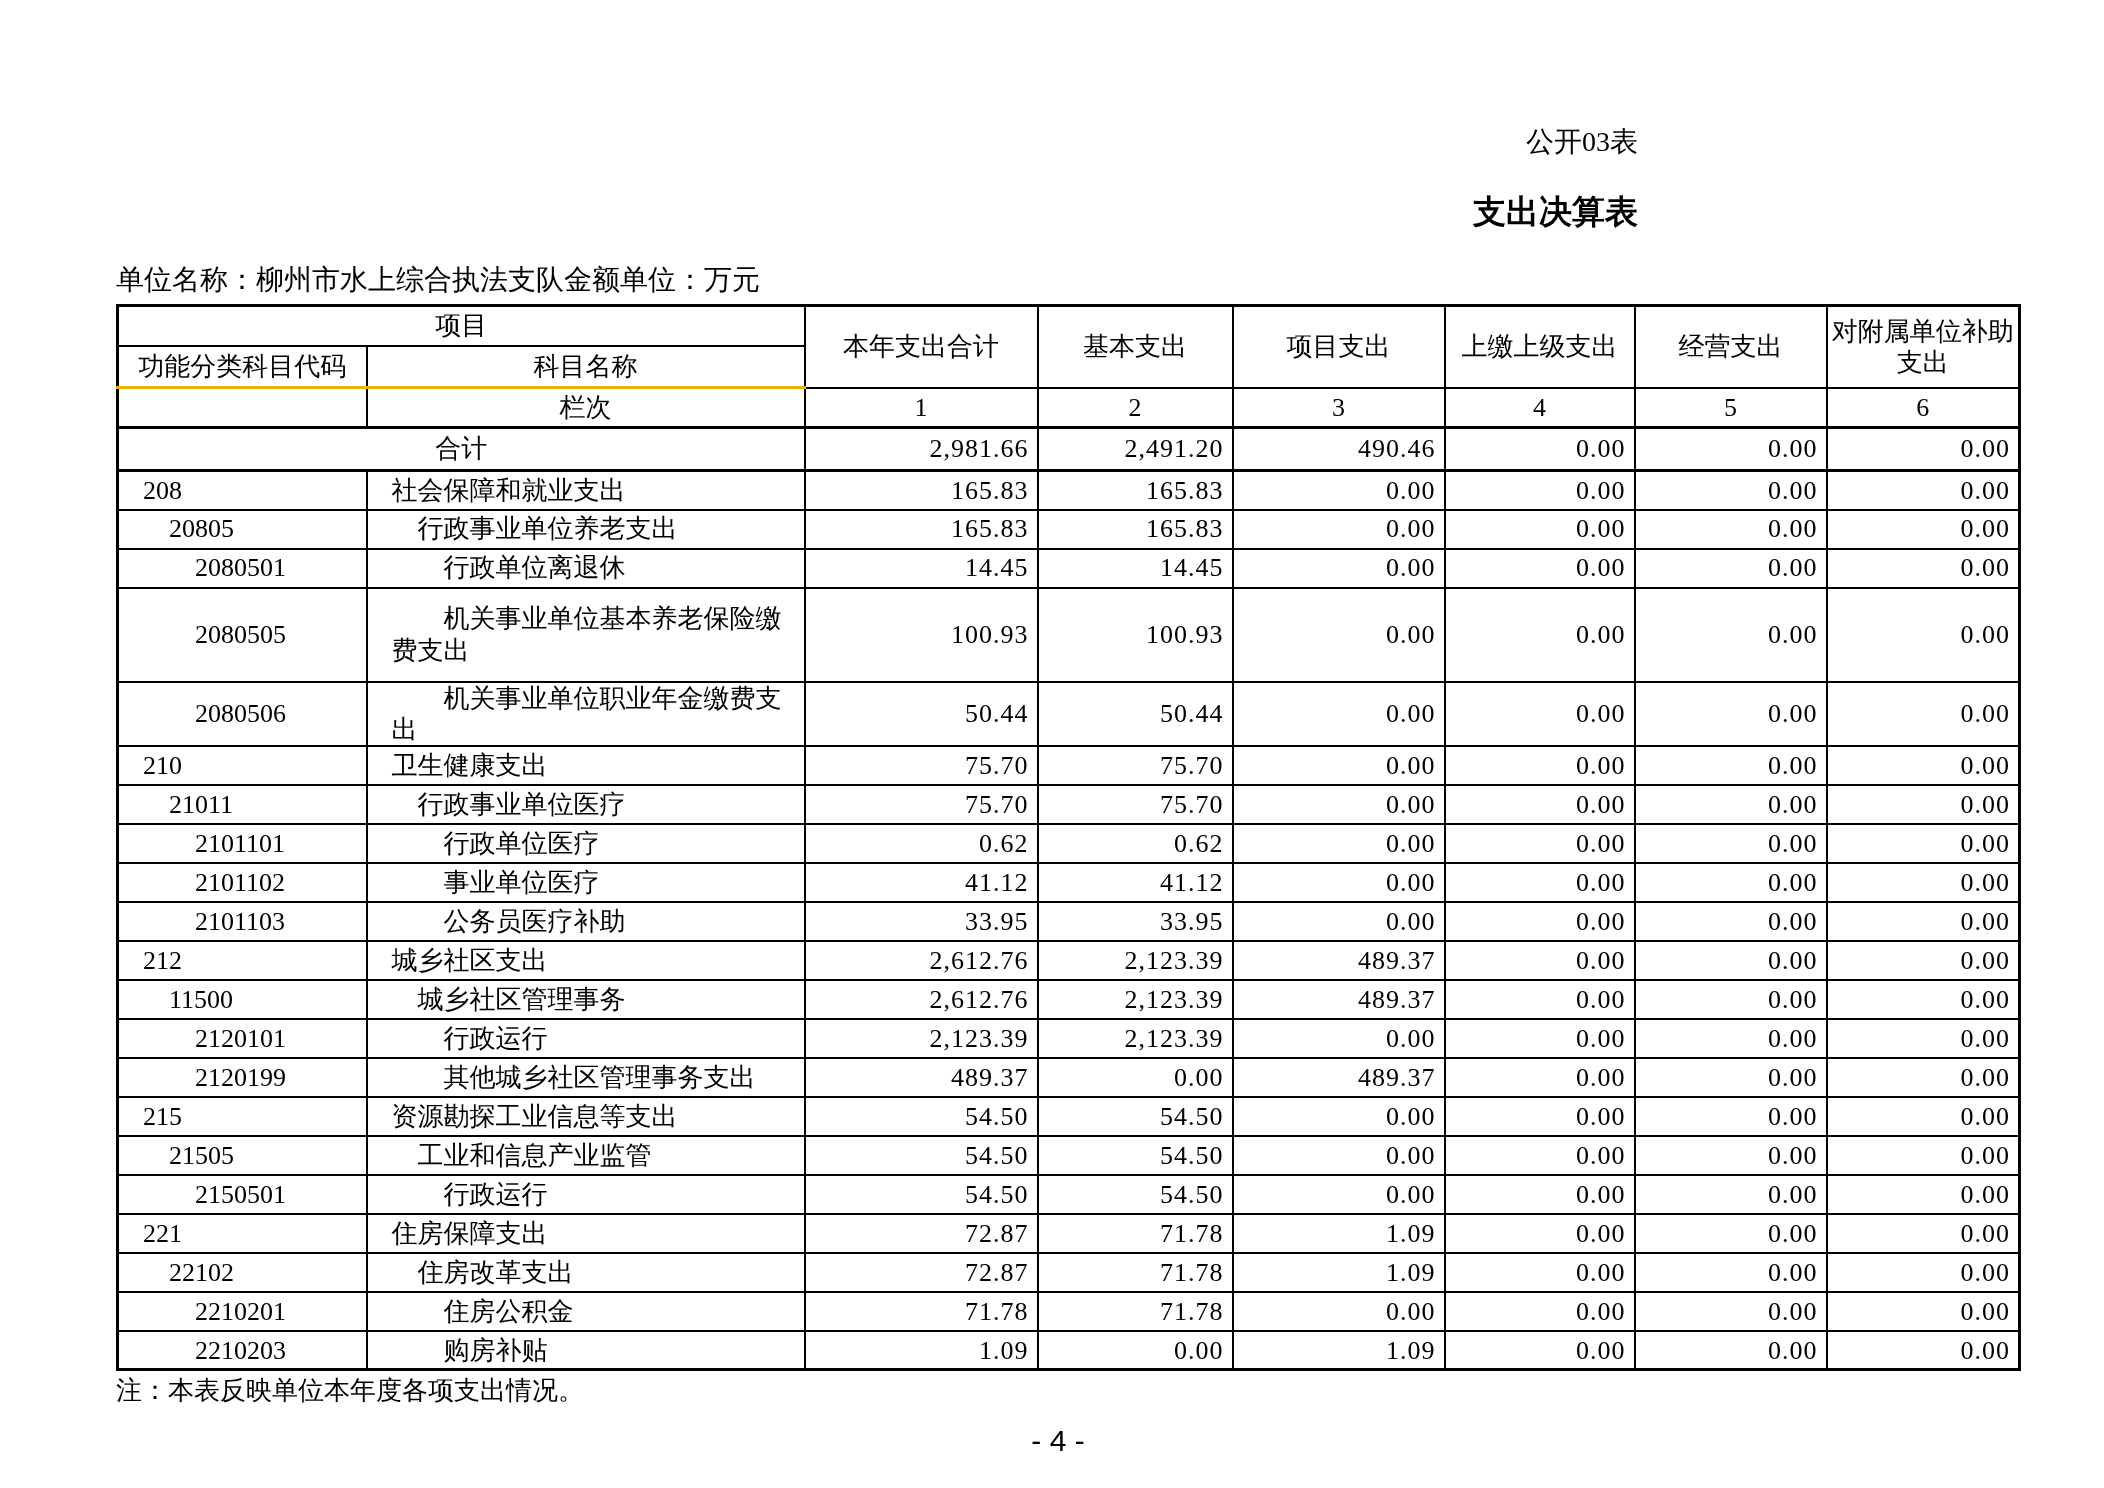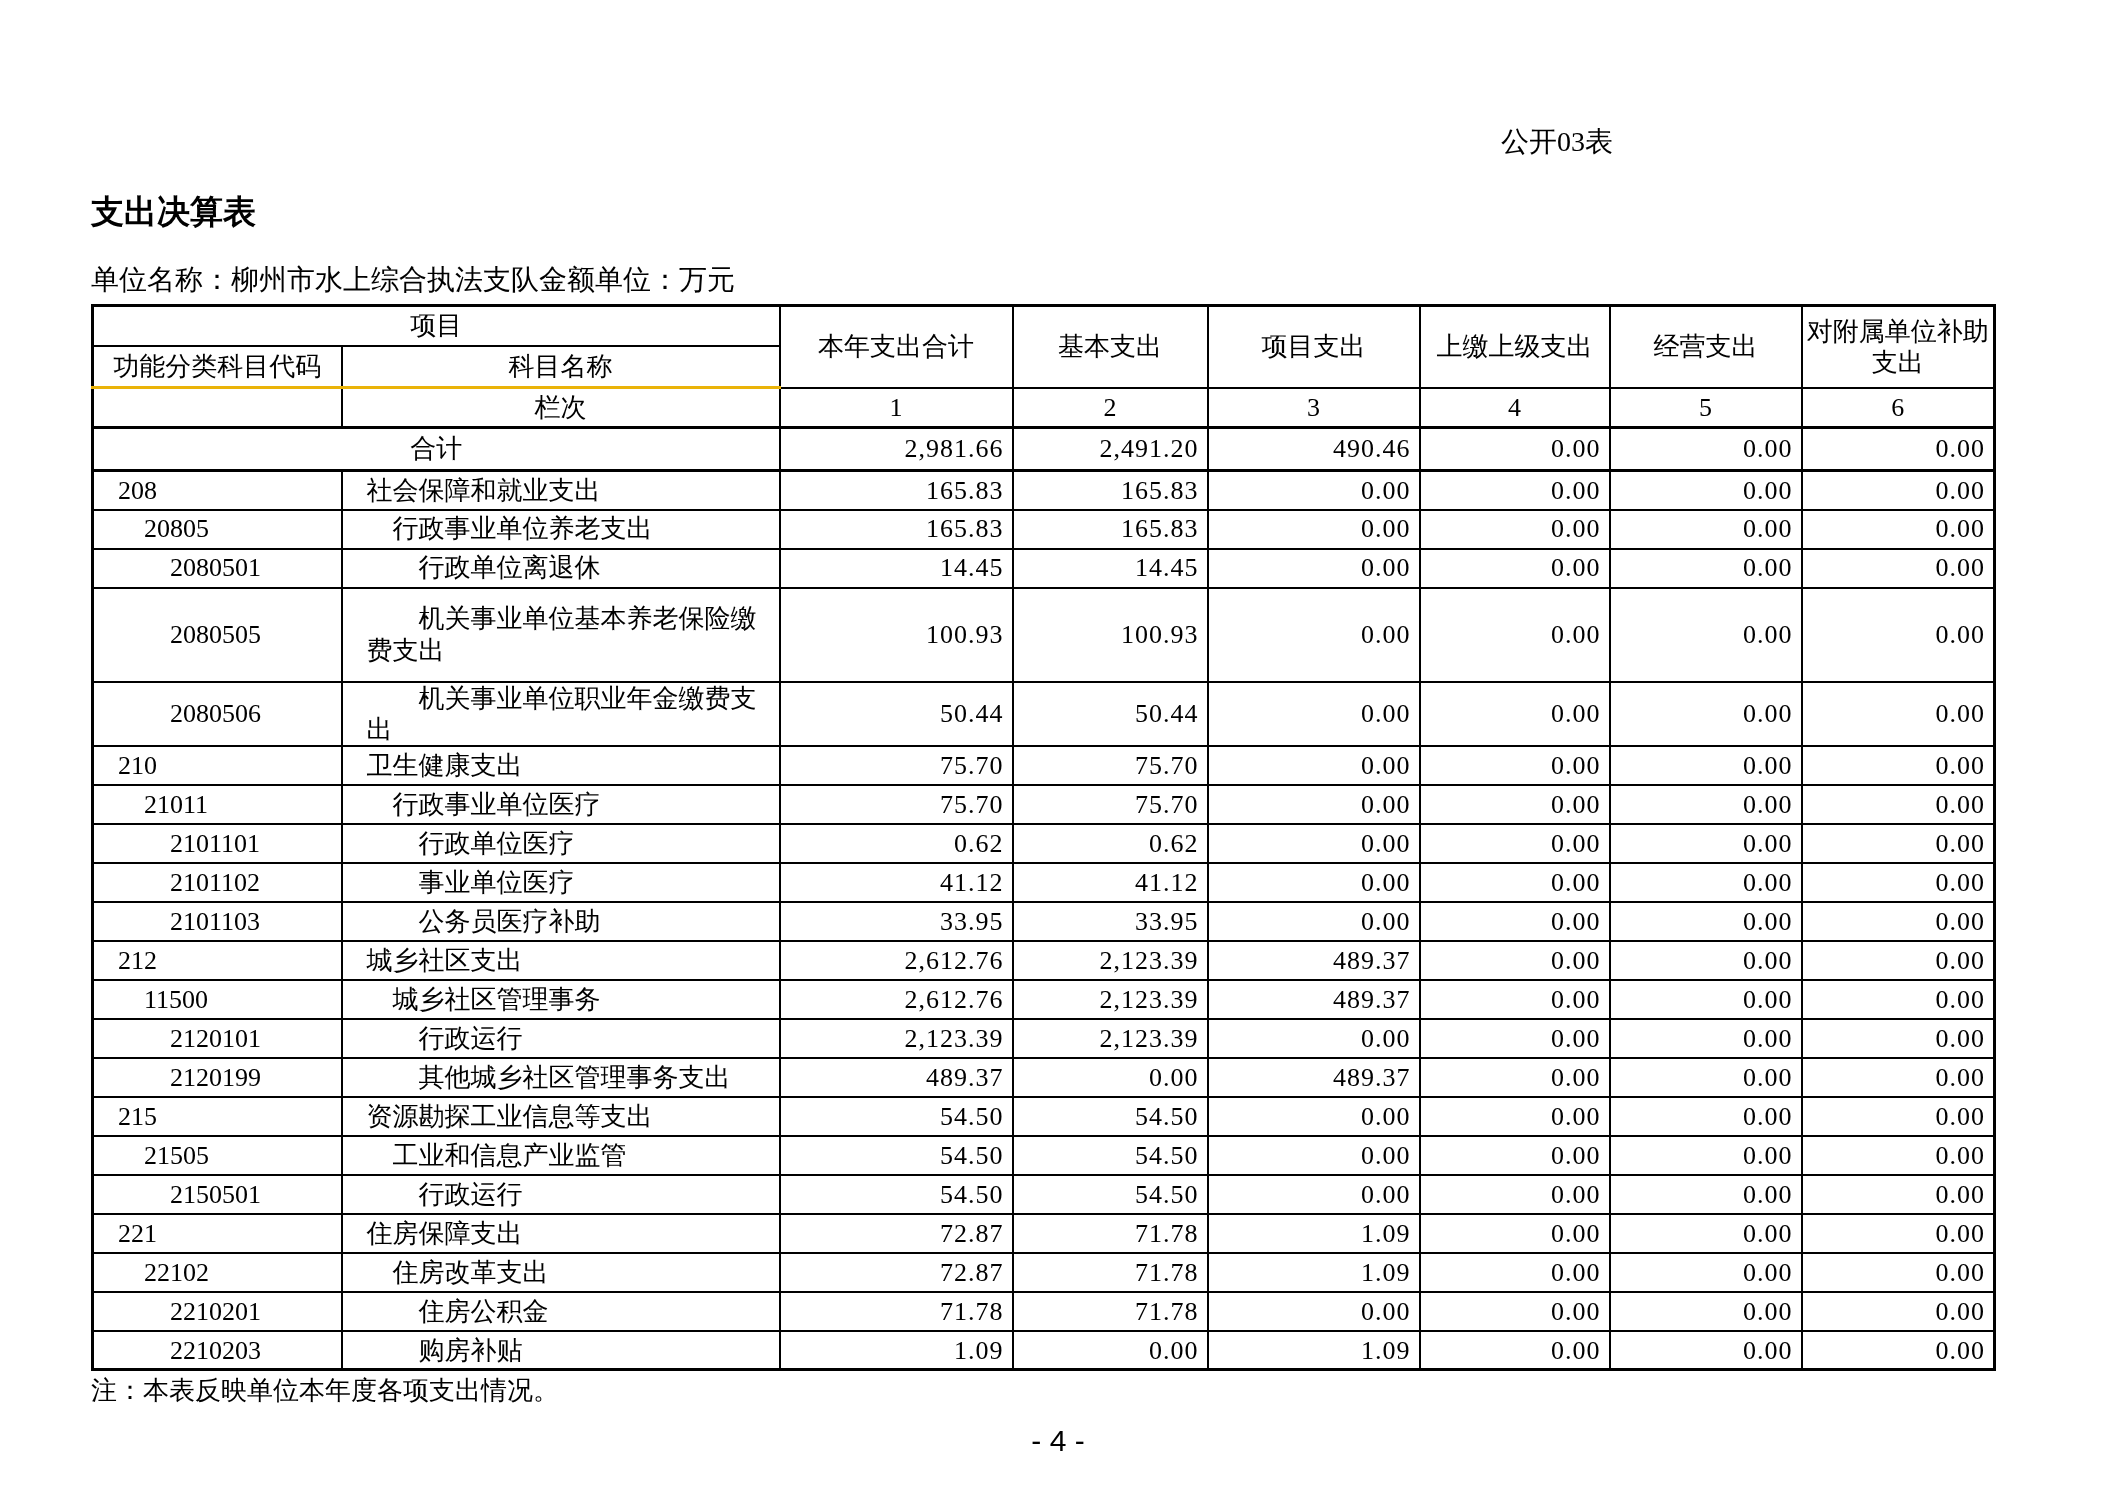--- a/index.html
+++ b/index.html
@@ -8,33 +8,33 @@
     position: relative;
     width: 2104px;
     height: 1488px;
     background: #ffffff;
     font-family: "Liberation Serif", "DejaVu Serif", serif;
     color: #000;
     overflow: hidden;
   }
   .doc {
     position: absolute;
-    left: 91px;
+    left: 116px;
     top: 124px;
     width: 1522px;
   }
   .form-label {
     text-align: right;
     font-size: 28px;
     line-height: 36px;
     height: 36px;
   }
   .doc-title {
     margin-top: 32px;
-    text-align: left;
+    text-align: right;
     font-family: "Liberation Sans", "DejaVu Sans", sans-serif;
     font-weight: 700;
     font-size: 33px;
     line-height: 40px;
   }
   .unit-row {
     margin-top: 30px;
     display: flex;
     align-items: flex-end;
     font-size: 28px;

